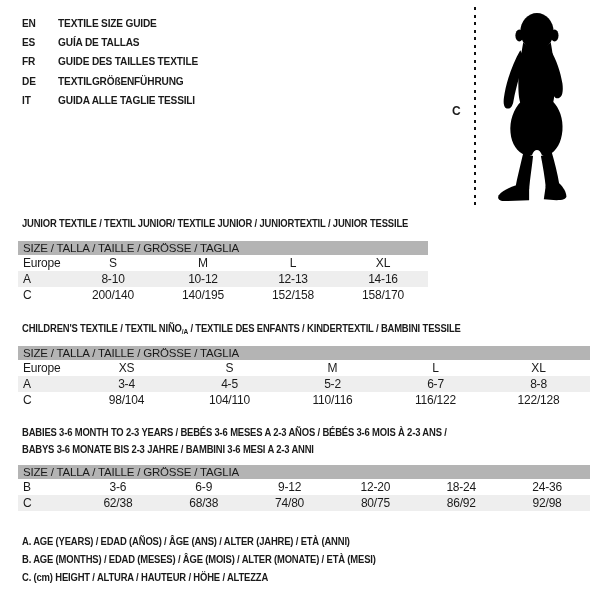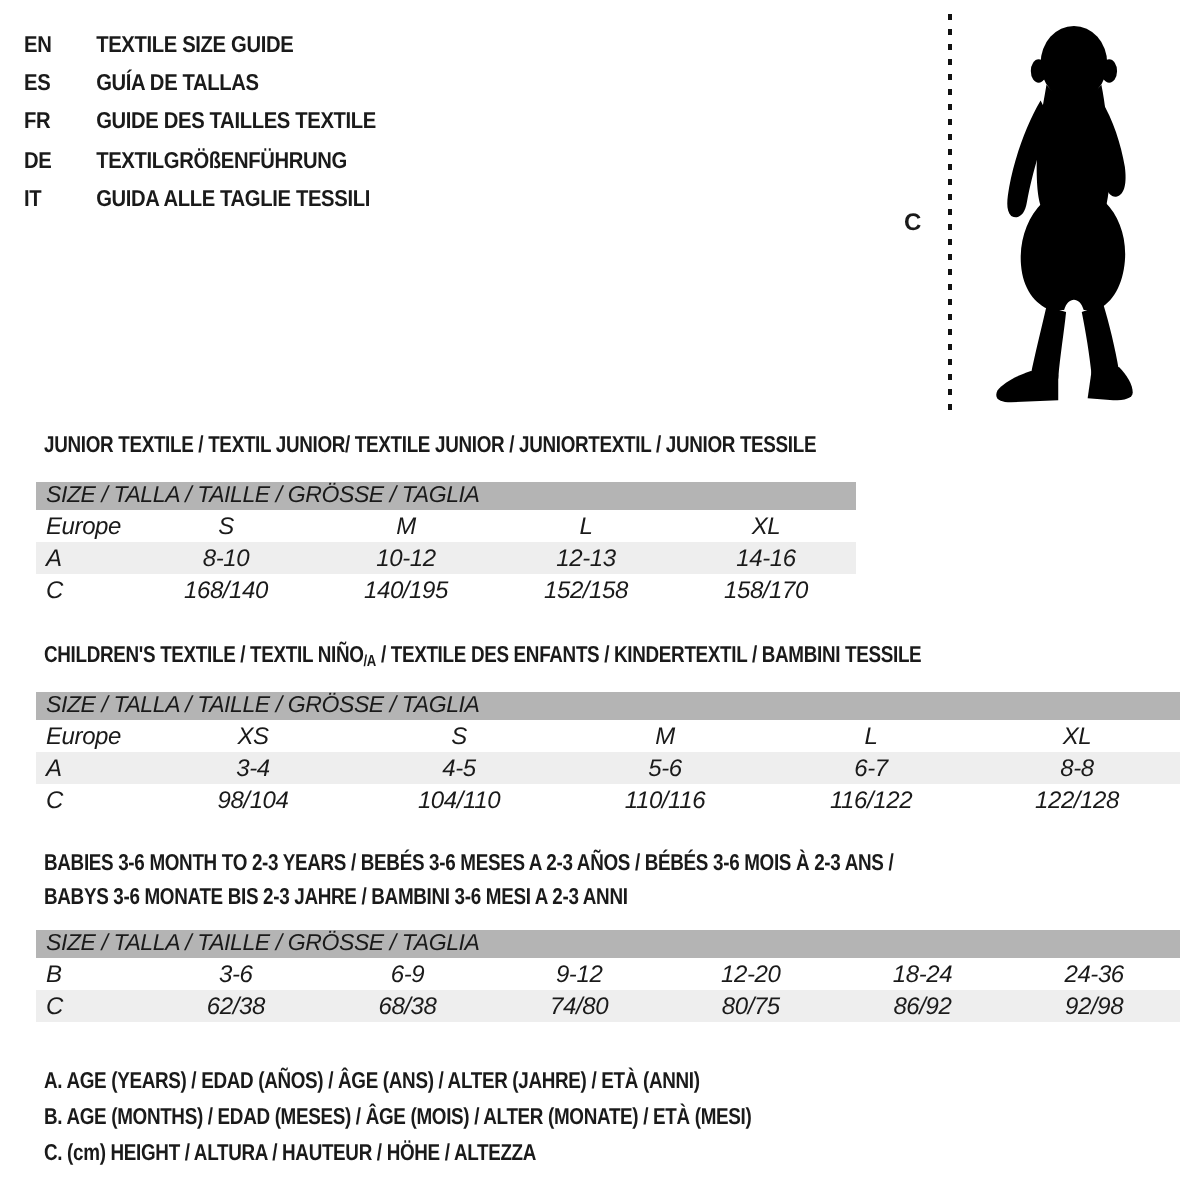--- a/index.html
+++ b/index.html
@@ -3,36 +3,36 @@
 <meta charset="utf-8">
 <style>
   * { margin:0; padding:0; box-sizing:border-box; }
   html,body { background:#fff; }
   .page {
     position:relative; width:600px; height:600px; background:#fff;
     font-family:"Liberation Sans", sans-serif; color:#1a1a1a;
     letter-spacing:-0.2px; overflow:hidden;
   }
   
-  .lang-block { position:absolute; left:12px; top:14px; }
+  .lang-block { position:absolute; left:22px; top:14px; }
   .lang-line { display:flex; font-weight:bold; font-size:11.5px; line-height:19.2px;
     transform:scaleX(0.88); transform-origin:0 50%; white-space:nowrap; }
   .lang-code { width:41px; flex:0 0 41px; }
   
   .figure { position:absolute; left:450px; top:4px; width:140px; height:206px; }
   .dotted-line { position:absolute; left:24px; top:3px; width:2px; height:200px;
     background:repeating-linear-gradient(to bottom, #111 0 3px, transparent 3px 7.5px); }
   .figure-label { position:absolute; left:2px; top:100px; font-weight:bold; font-size:12px; }
   .baby-svg { position:absolute; left:36px; top:5px; }
   
   .sec-title { position:absolute; left:22px; font-weight:bold; font-size:11.5px; line-height:15px;
     transform:scaleX(0.82); transform-origin:0 50%; white-space:nowrap; }
   .title-sub { font-size:8px; vertical-align:-2px; }
   
-  table { position:absolute; left:18px; border-collapse:collapse; table-layout:fixed;font-style:italic; }
+  table { position:absolute; left:18px; border-collapse:collapse; table-layout:fixed; }
   td { font-size:12px; text-align:center; height:16px; padding:0; white-space:nowrap; overflow:hidden; }
   td.row-label { text-align:left; padding-left:5px; }
   tr.size-header td { background:#b4b4b4; text-align:left; padding-left:5px;
     font-size:11.5px; height:14px; }
   tr.shaded td { background:#eeeeee; }
   
   .footnote { position:absolute; left:22px; font-weight:bold; font-size:11.5px; line-height:15px;
     transform:scaleX(0.82); transform-origin:0 50%; white-space:nowrap; }
 </style>
 </head>
@@ -105,21 +105,21 @@
     </tr>
     <tr class="shaded">
       <td class="row-label">A</td>
       <td>8-10</td>
       <td>10-12</td>
       <td>12-13</td>
       <td>14-16</td>
     </tr>
     <tr>
       <td class="row-label">C</td>
-      <td>168/140</td>
+      <td>200/140</td>
       <td>140/195</td>
       <td>152/158</td>
       <td>158/170</td>
     </tr>
   </tbody>
     </table>
 
   <div class="sec-title" style="top:321px;">
     <span>CHILDREN'S TEXTILE / TEXTIL NIÑO</span><span class="title-sub">/A</span><span> / TEXTILE DES ENFANTS / KINDERTEXTIL / BAMBINI TESSILE</span>
   </div>
@@ -141,21 +141,21 @@
       <td>XS</td>
       <td>S</td>
       <td>M</td>
       <td>L</td>
       <td>XL</td>
     </tr>
     <tr class="shaded">
       <td class="row-label">A</td>
       <td>3-4</td>
       <td>4-5</td>
-      <td>5-6</td>
+      <td>5-2</td>
       <td>6-7</td>
       <td>8-8</td>
     </tr>
     <tr>
       <td class="row-label">C</td>
       <td>98/104</td>
       <td>104/110</td>
       <td>110/116</td>
       <td>116/122</td>
       <td>122/128</td>

